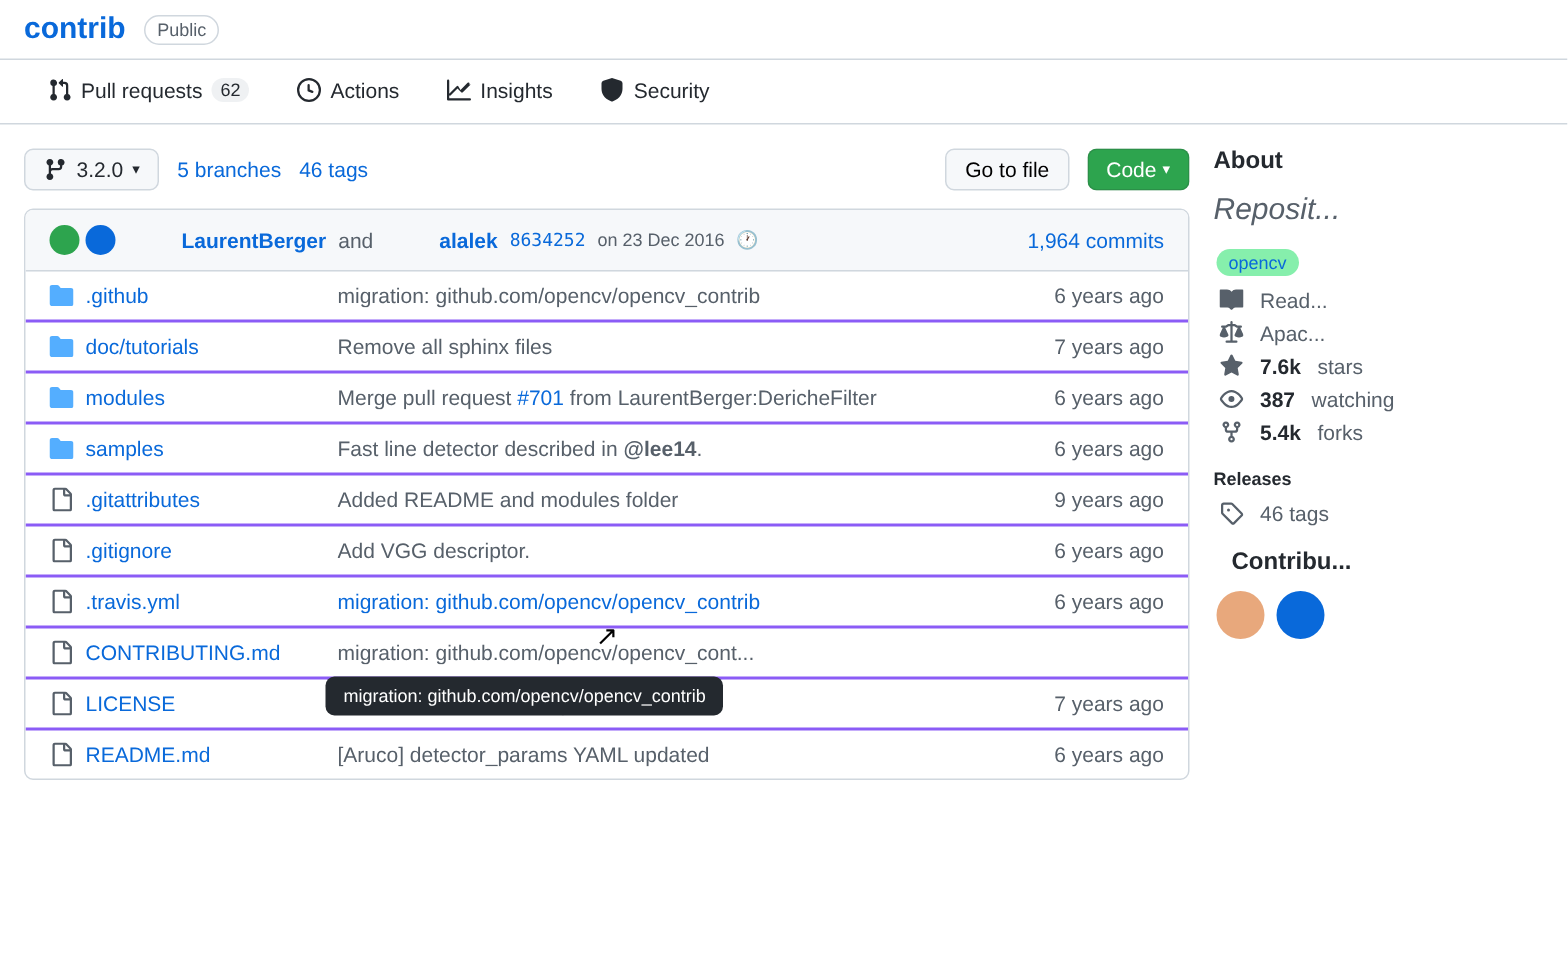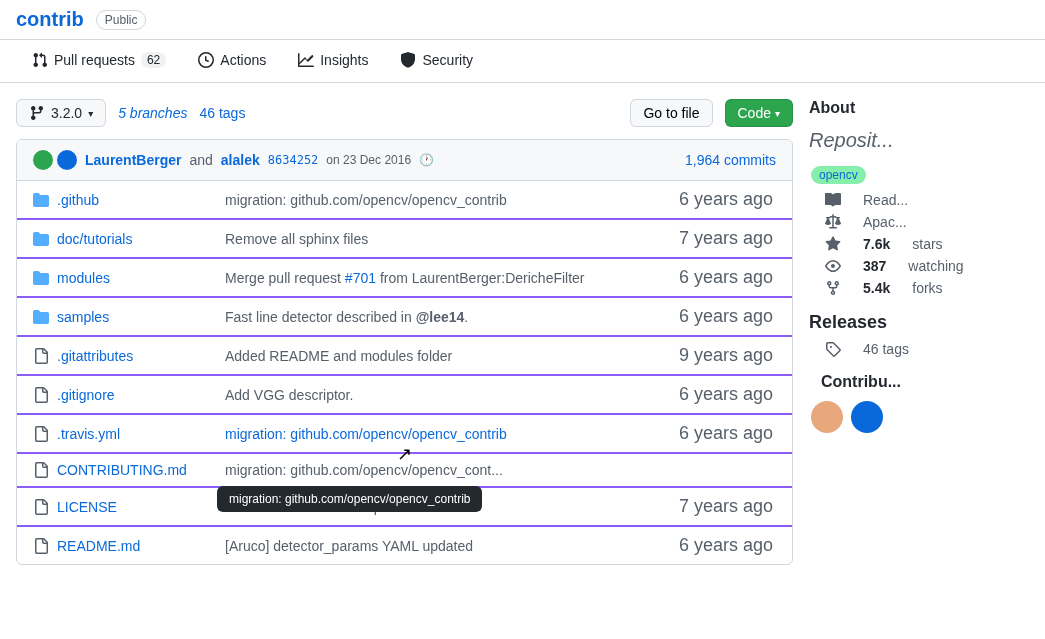--- a/index.html
+++ b/index.html
@@ -12,55 +12,55 @@
     .tab-nav { display: flex; align-items: center; padding: 0 16px; border-bottom: 1px solid #d0d7de; gap: 0; }
     .tab-item { display: flex; align-items: center; gap: 6px; padding: 12px 16px; font-size: 14px; color: #24292f; cursor: pointer; border-bottom: 2px solid transparent; text-decoration: none; }
     .tab-badge { background: #afb8c133; border-radius: 20px; padding: 1px 6px; font-size: 12px; }
 
     .content-area { display: flex; padding: 16px; gap: 16px; }
     .main-panel { flex: 1; min-width: 0; }
     .side-panel { width: 220px; flex-shrink: 0; }
 
     .branch-bar { display: flex; align-items: center; gap: 12px; margin-bottom: 12px; }
     .branch-select { display: flex; align-items: center; gap: 6px; border: 1px solid #d0d7de; border-radius: 6px; padding: 5px 12px; cursor: pointer; font-size: 14px; background: #f6f8fa; text-align: right; }
-    .branches-link { color: #0969da; font-size: 14px; cursor: pointer; text-decoration: none; font-style: italic; }
+    .branches-link { color: #0969da; font-size: 14px; cursor: pointer; text-decoration: none; }
     .tags-link { color: #0969da; font-size: 14px; cursor: pointer; text-decoration: none; }
     .bar-spacer { flex: 1; }
     .go-to-file-btn { border: 1px solid #d0d7de; border-radius: 6px; padding: 5px 12px; cursor: pointer; font-size: 14px; background: #f6f8fa; }
     .code-btn { background: #2da44e; color: white; border: 1px solid rgba(31,35,40,.15); border-radius: 6px; padding: 5px 12px; cursor: pointer; font-size: 14px; display: flex; align-items: center; gap: 4px; }
 
     .file-table { border: 1px solid #d0d7de; border-radius: 6px; overflow: hidden; }
     .commit-row { display: flex; align-items: center; gap: 8px; padding: 10px 16px; background: #f6f8fa; border-bottom: 1px solid #d0d7de; }
     .avatar-group { display: flex; align-items: center; gap: 4px; }
     .avatar { width: 20px; height: 20px; border-radius: 50%; background: #0969da; display: inline-block; }
     .avatar.green { background: #2da44e; }
-    .commit-author { font-weight: 600; color: #0969da; font-size: 14px; cursor: pointer; }
+    .commit-author { font-weight: 600; color: #0969da; font-size: 14px; cursor: pointer; margin-left: 36px; }
     .commit-msg { font-size: 14px; color: #24292f; flex: 1; }
     .commit-link { color: #0969da; }
     .commit-hash { font-family: monospace; color: #0969da; font-size: 12px; cursor: pointer; }
     .commit-date { color: #57606a; font-size: 12px; }
     .commit-count { color: #0969da; font-size: 14px; cursor: pointer; margin-left: auto; }
 
     .file-row { display: flex; align-items: center; padding: 8px 16px; border-bottom: 2px solid #8b5cf6; gap: 8px; }
     .file-row:last-child { border-bottom: none; }
     .file-icon { color: #57606a; width: 16px; flex-shrink: 0; }
     .dir-icon { color: #54aeff; width: 16px; flex-shrink: 0; }
     .file-name { color: #0969da; cursor: pointer; width: 160px; flex-shrink: 0; }
     .file-commit { color: #57606a; flex: 1; font-size: 14px; white-space: nowrap; overflow: hidden; text-overflow: ellipsis; }
     .file-commit a { color: #0969da; text-decoration: none; }
-    .file-time { color: #57606a; font-size: 18px; text-align: center; width: 100px; flex-shrink: 0; }
+    .file-time { color: #57606a; font-size: 14px; text-align: right; width: 100px; flex-shrink: 0; }
 
     
     .about-section { font-size: 14px; }
     .about-title { font-size: 16px; font-weight: 600; margin-bottom: 12px; }
     .about-desc { color: #57606a; margin-bottom: 12px; font-size: 20px; font-style: italic; }
     .about-tag { background: #86efac; color: #0969da; border-radius: 20px; padding: 2px 8px; font-size: 12px; display: inline-block; margin: 2px; cursor: pointer; }
-    .about-stat { display: flex; align-items: center; gap: 22px; color: #57606a; margin: 6px 16px; font-size: 14px; }
+    .about-stat { display: flex; align-items: center; gap: 11px; color: #57606a; margin: 6px 4px; font-size: 14px; }
     .about-stat-bold { font-weight: 600; color: #24292f; }
-    .releases-title { font-size: 18px; font-weight: 600; margin-top: 16px; margin-bottom: 8px; }
+    .releases-title { font-size: 12px; font-weight: 600; margin-top: 16px; margin-bottom: 8px; }
     .contributors-title { font-size: 16px; font-weight: 600; margin-top: 16px; margin-bottom: 8px; margin-left: 12px; }
     .contributor-avatar { width: 32px; height: 32px; border-radius: 50%; background: #0969da; display: inline-block; margin: 2px; }
 
     
     .tooltip-bar { position: relative; }
 
     
     .icon-svg { width: 16px; height: 16px; vertical-align: middle; }
     .chevron { font-size: 10px; }
   </style>

